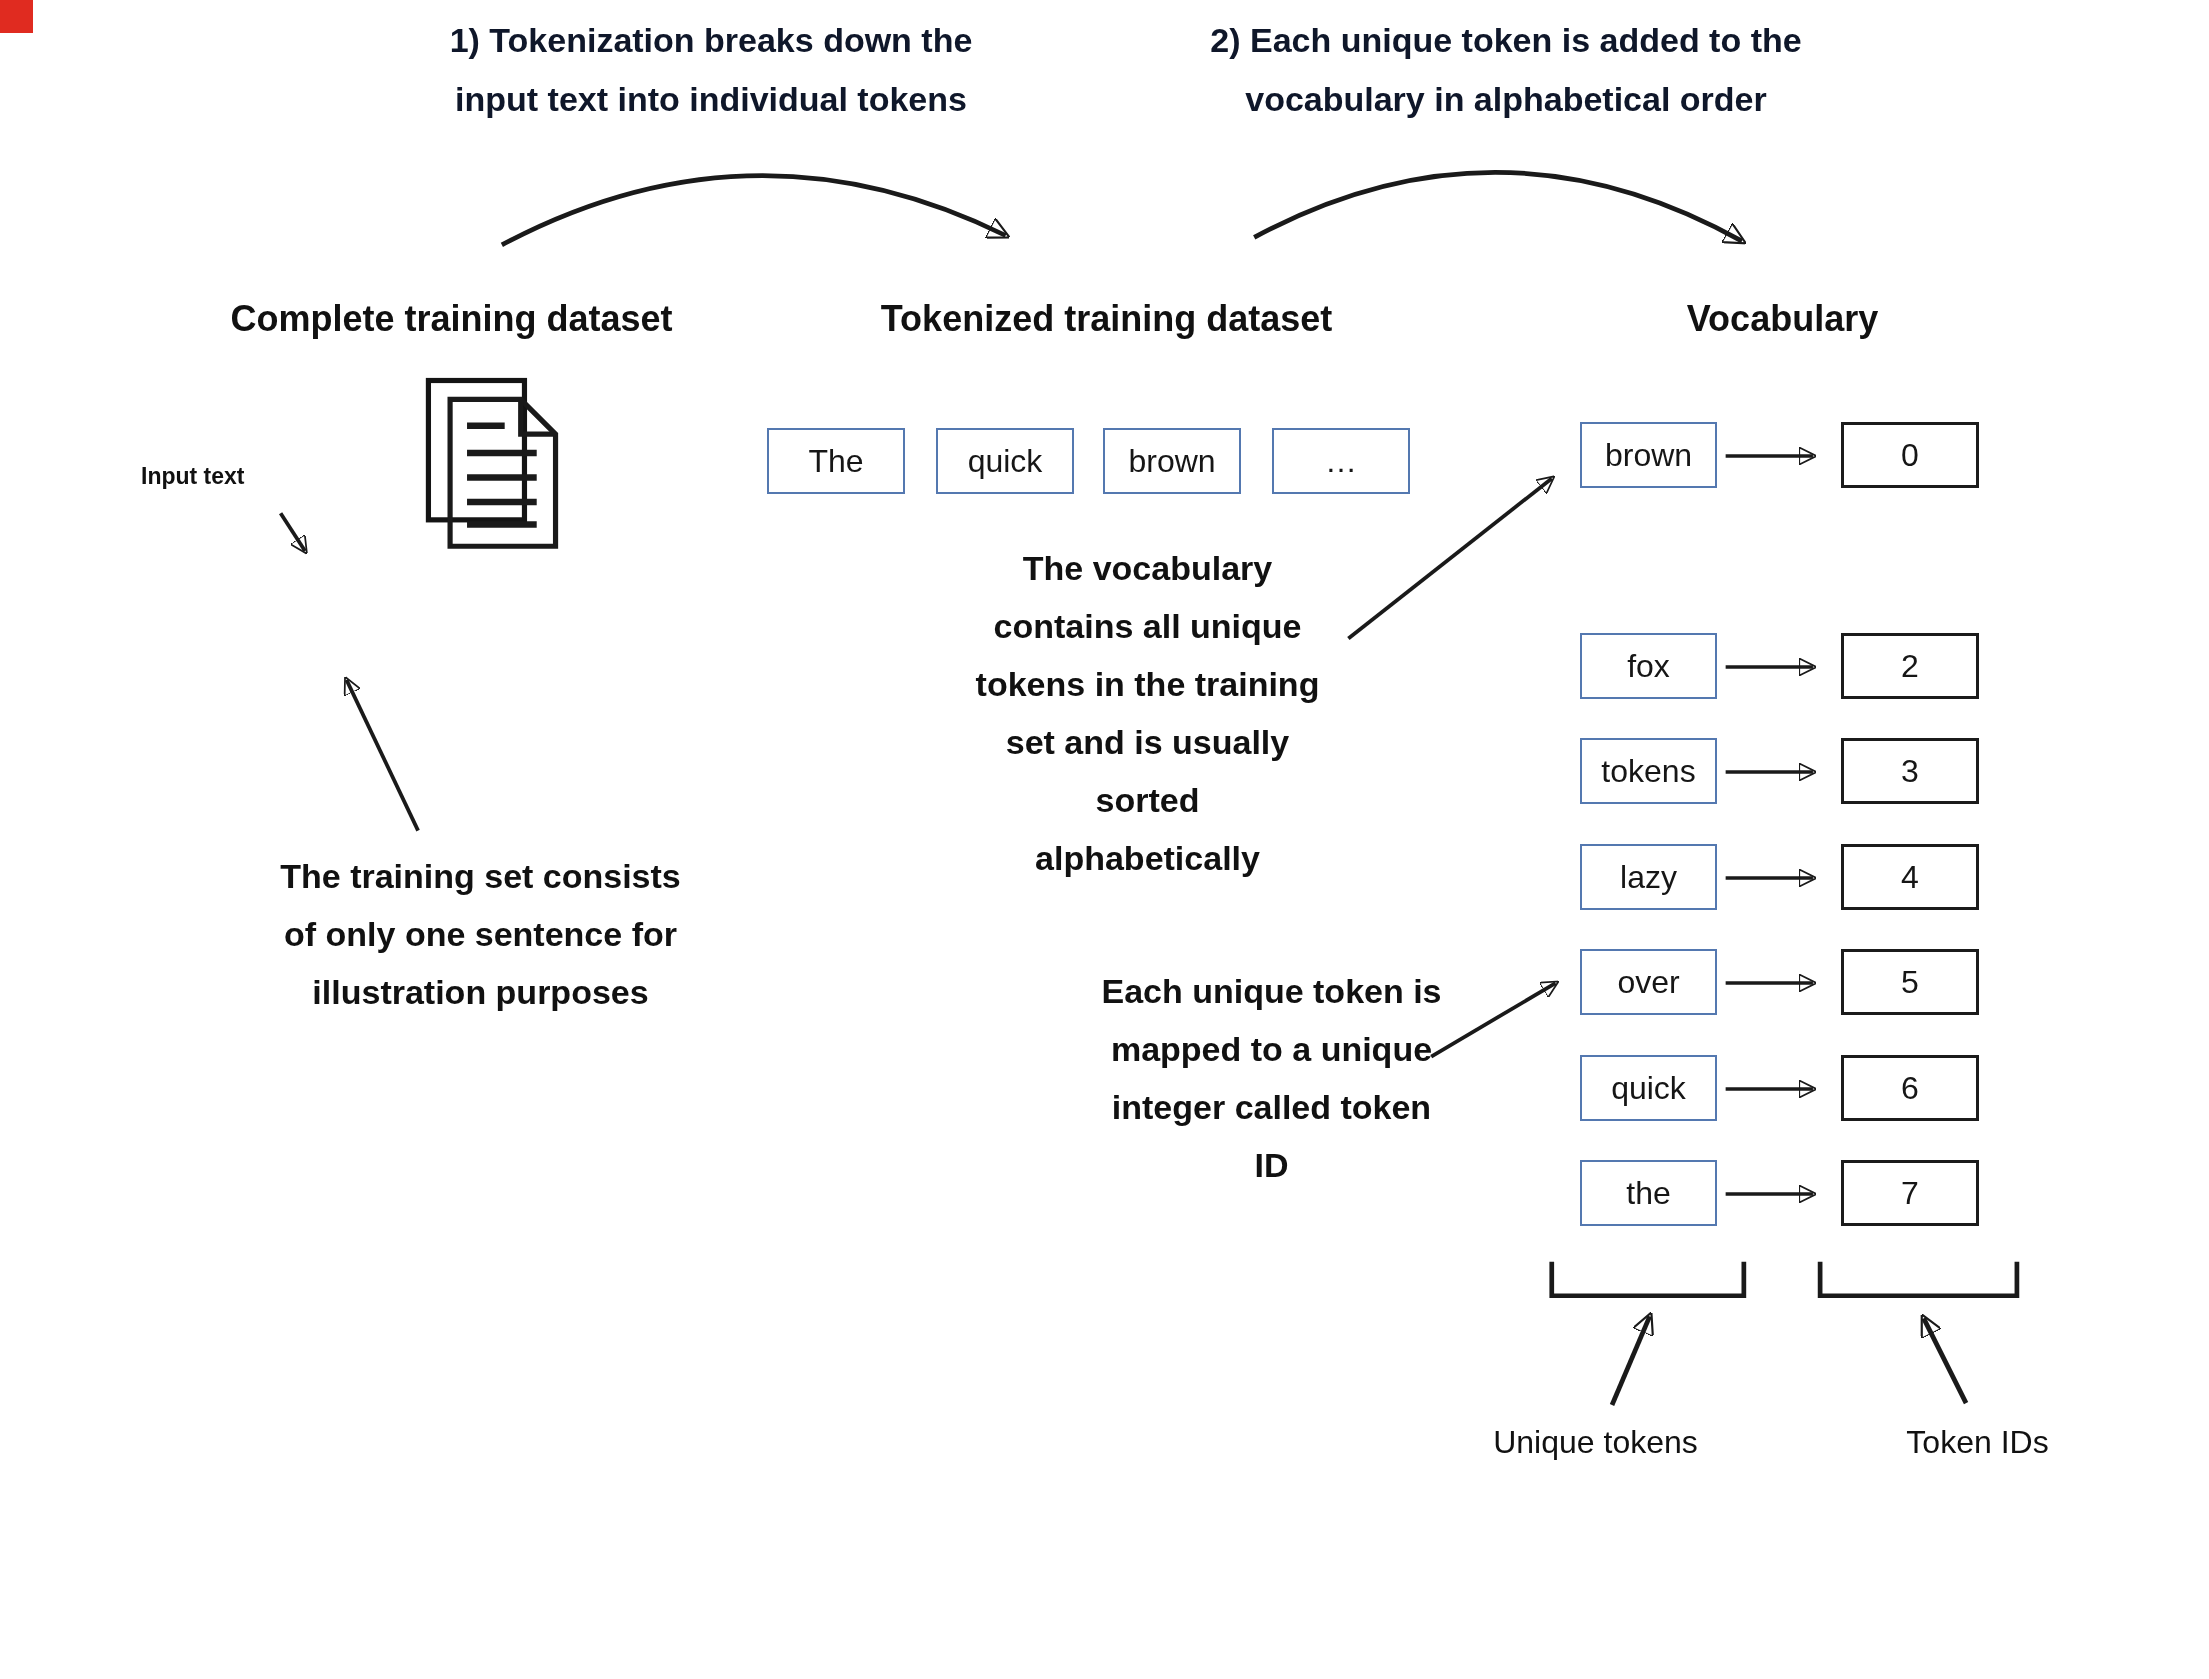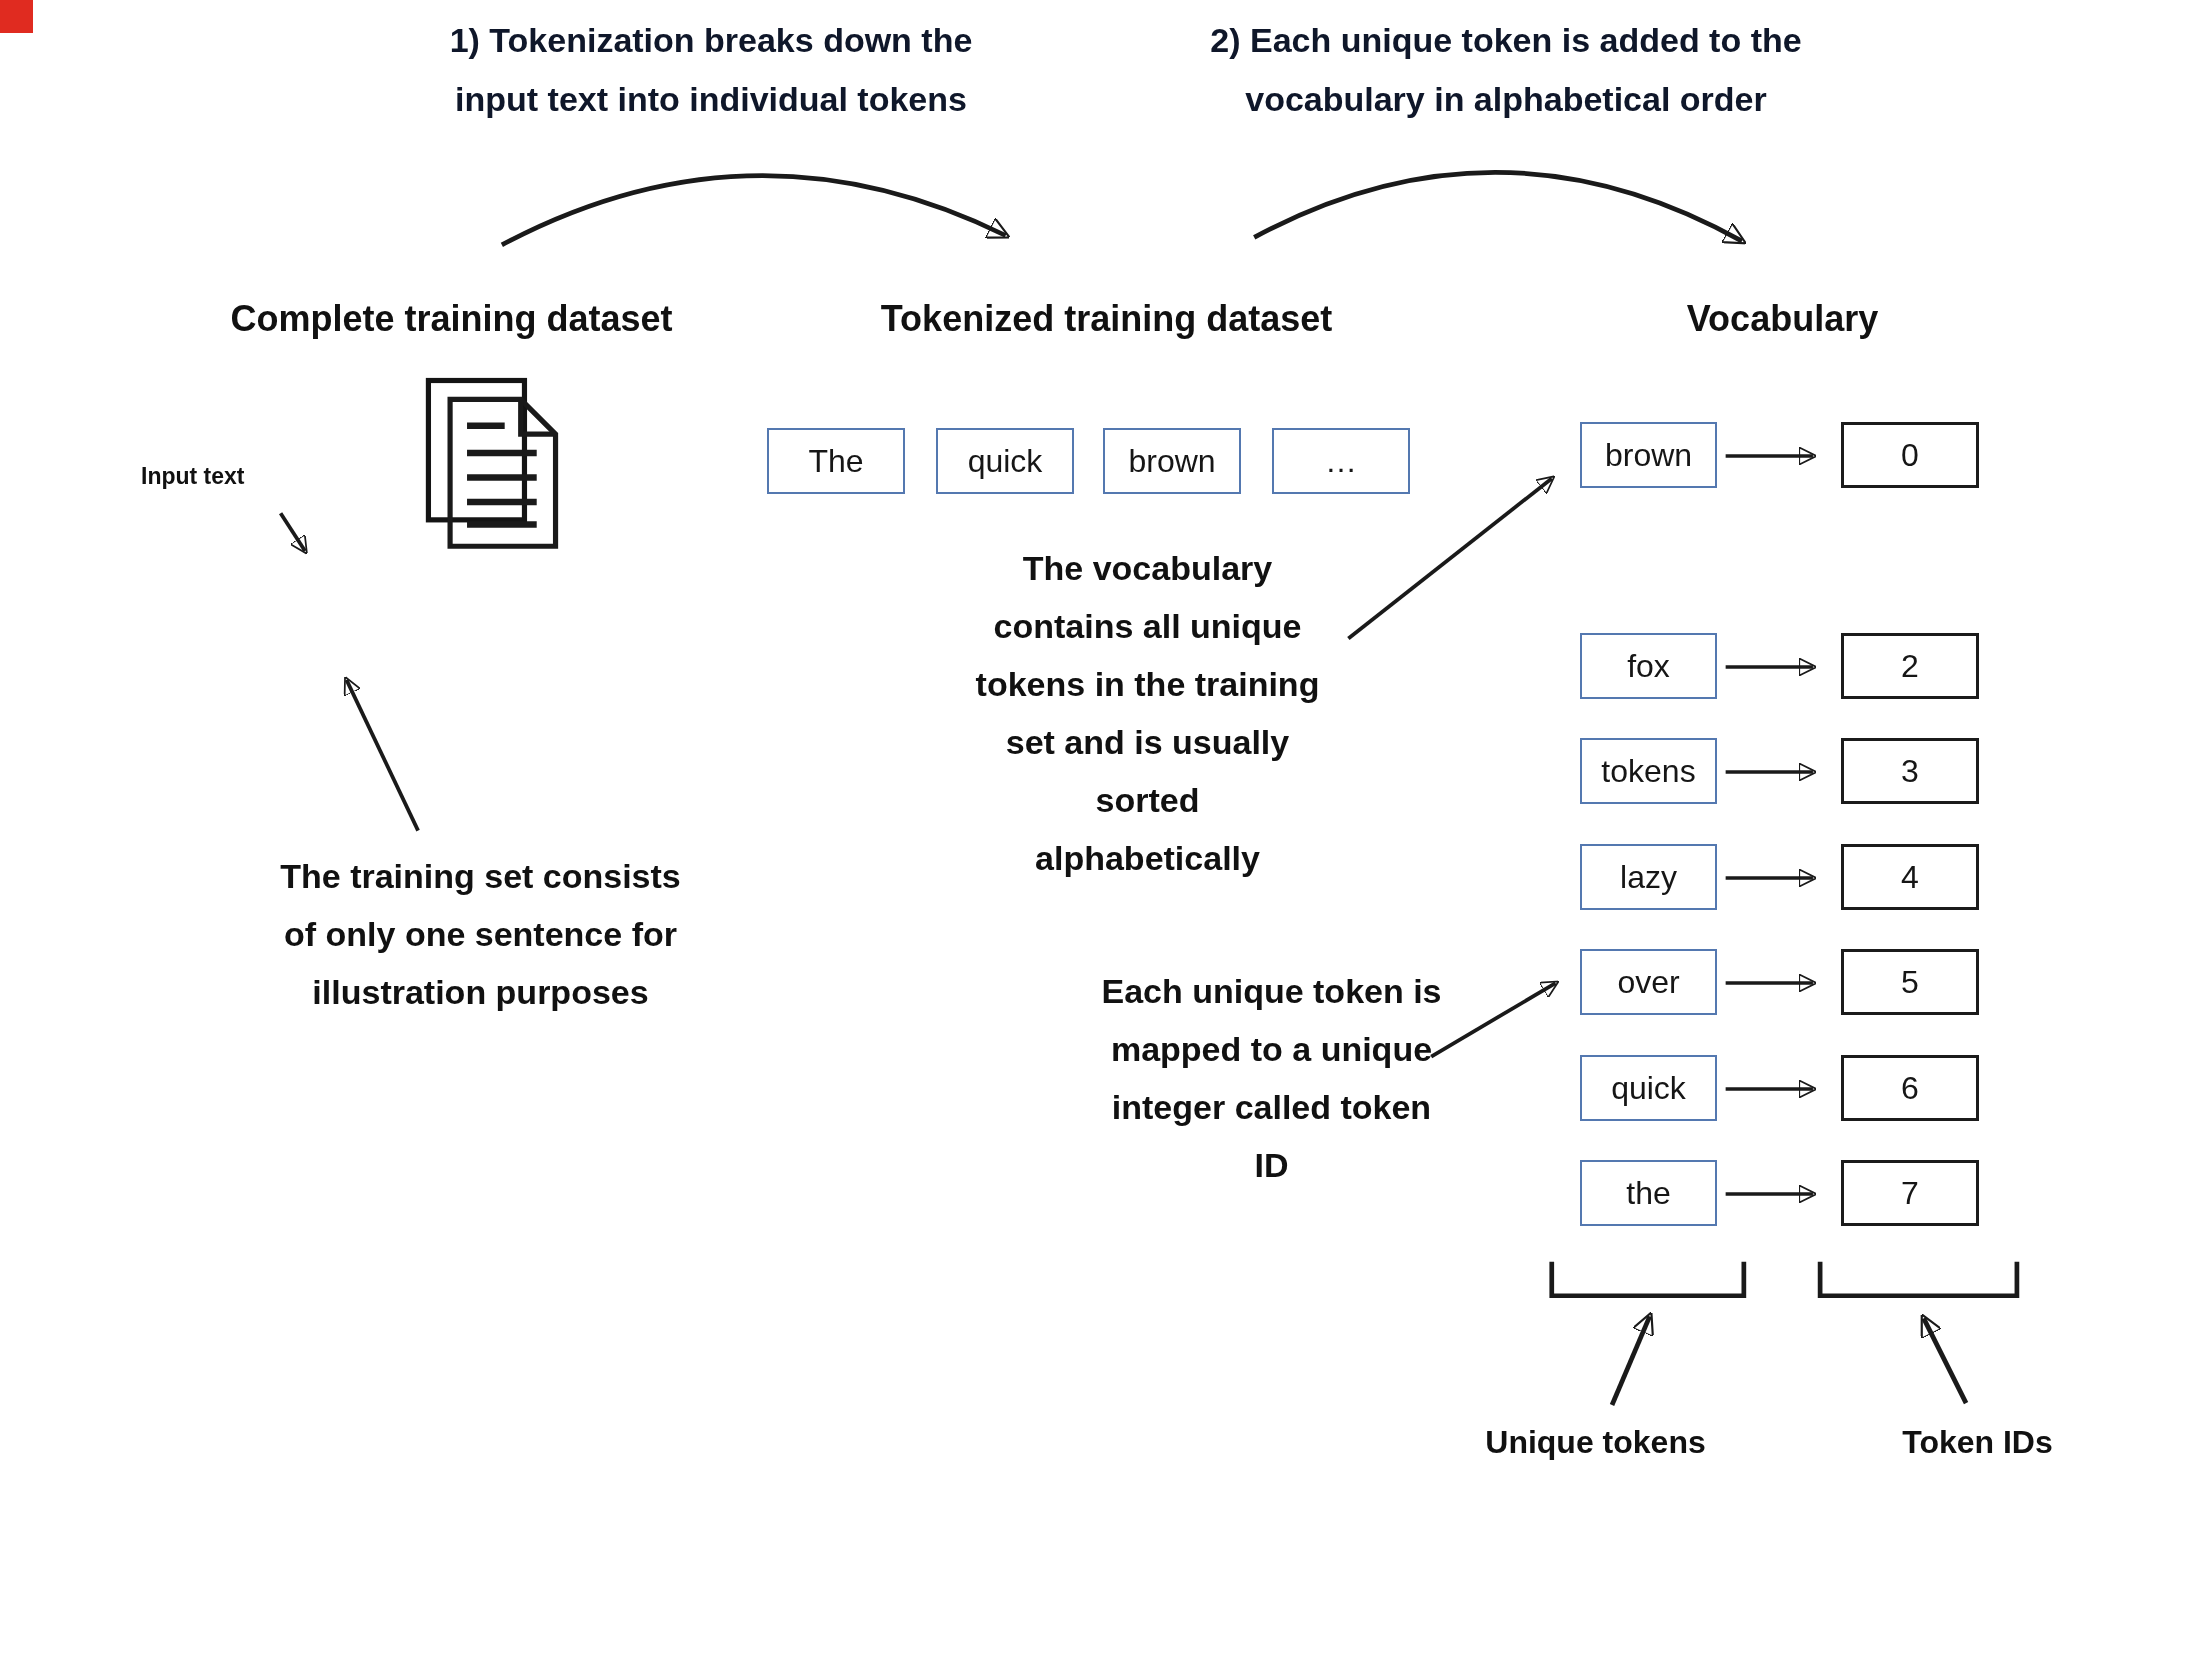--- a/index.html
+++ b/index.html
@@ -29,21 +29,21 @@
   .vocab-layer{position:absolute; left:1580px; top:0; width:399px; height:1680px;}
   .vrow{position:absolute; left:0; width:399px; height:66px;}
   .vrow .vtok{left:0; width:137px;}
   .idbox{
     position:absolute; left:261px; top:0; width:138px; height:66px; box-sizing:border-box;
     border:3.8px solid var(--idb,#1b1b1b); background:#fff;
     display:flex; align-items:center; justify-content:center; font-size:32px; color:#161616;
   }
   .row-arrow{position:absolute; left:143px; top:21px;}
   .row-arrow line{stroke:#1a1a1a; stroke-width:4;}
-  .bracket-label{font-weight:bold; font-size:32px; text-align:center; color:#111;}
+  .bracket-label{font-weight:normal; font-size:32px; text-align:center; color:#111;}
   .caption-strip{
     position:absolute; left:0; top:1469px; width:2209px; height:211px; background:#f7f7f9;
   }
   .caption-text{
     padding:19px 13px 0 13px; font-size:42px; line-height:59px;
     color:var(--capc,#181838); font-family:"DejaVu Sans","Liberation Sans",sans-serif;
   }
 </style>
 </head>
 <body>

